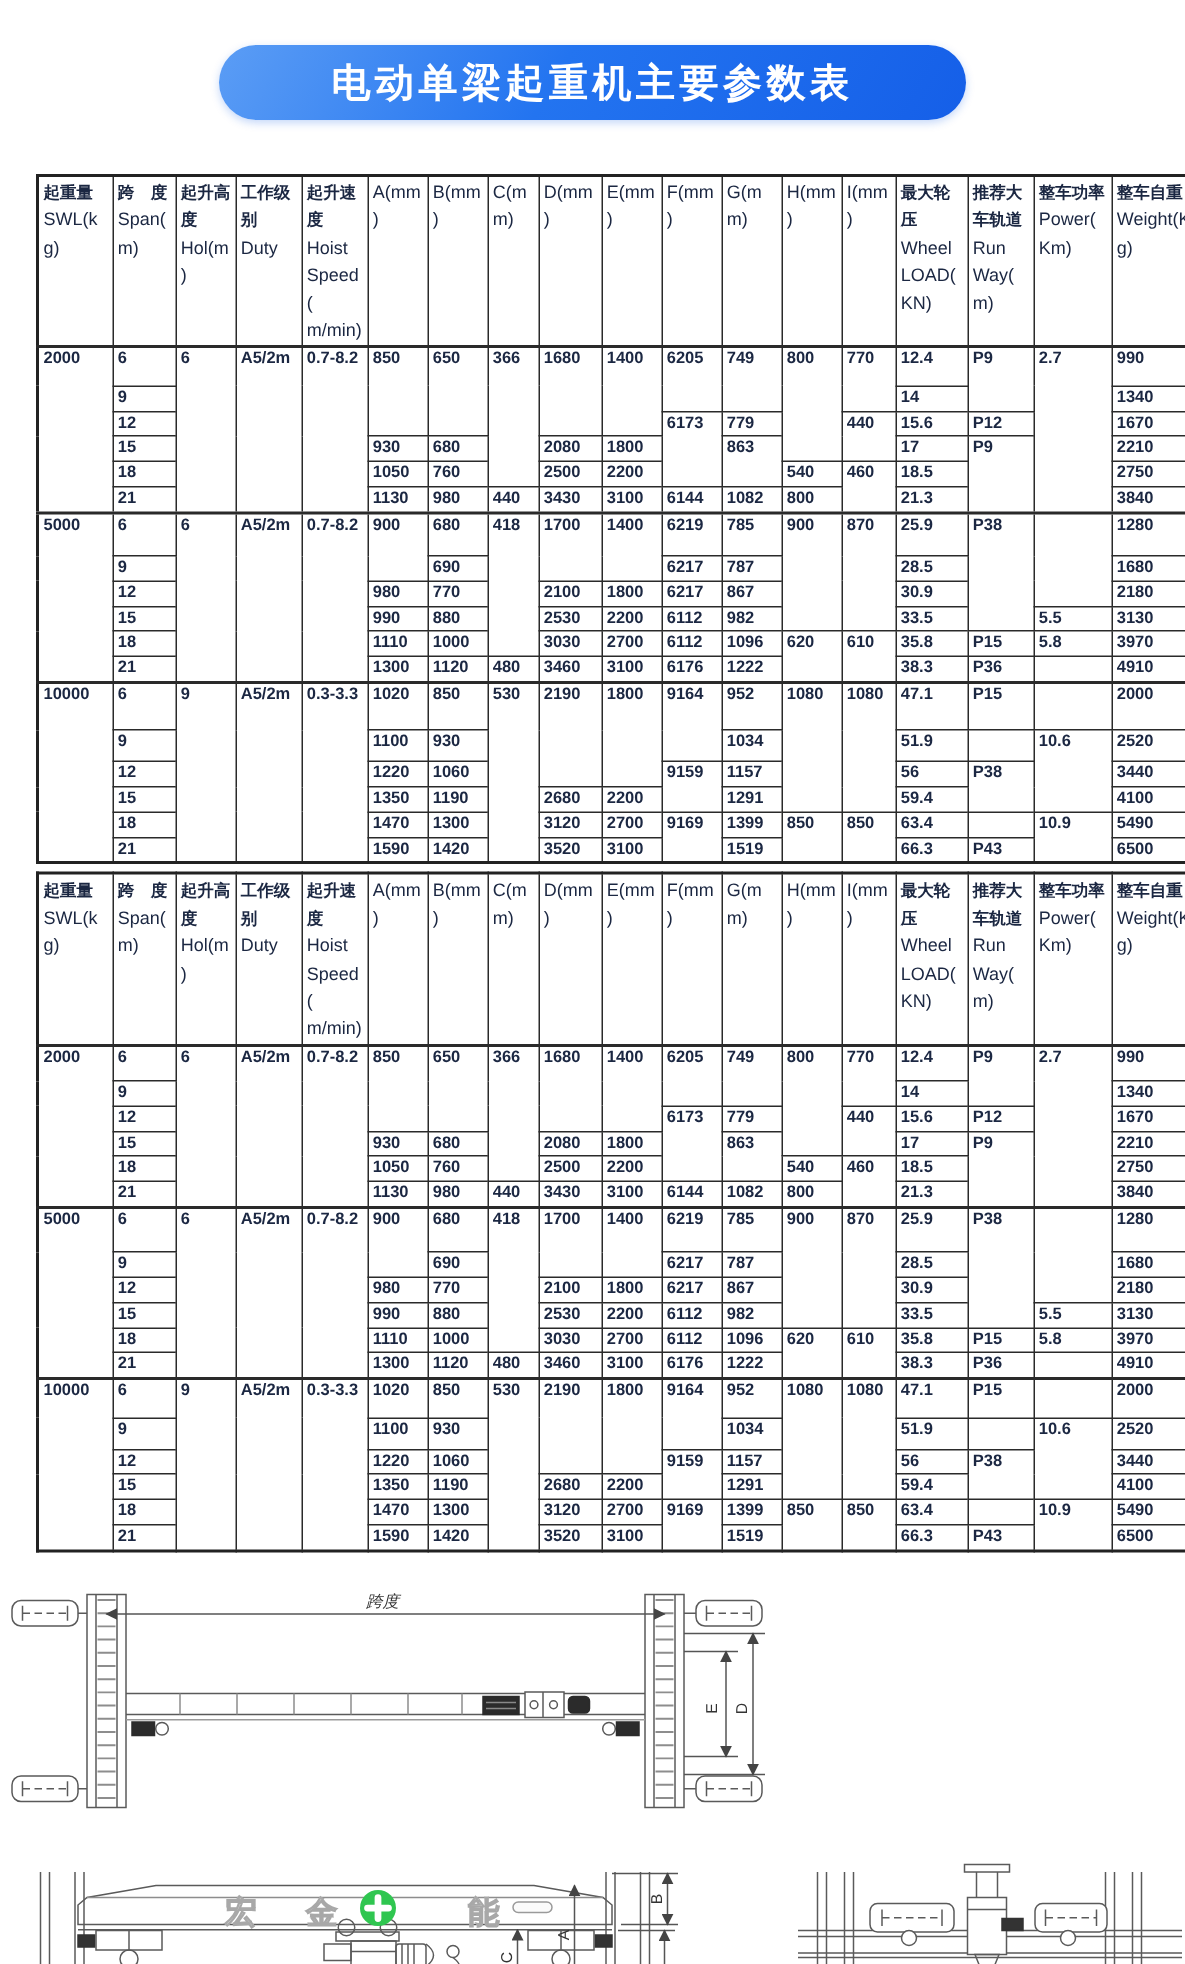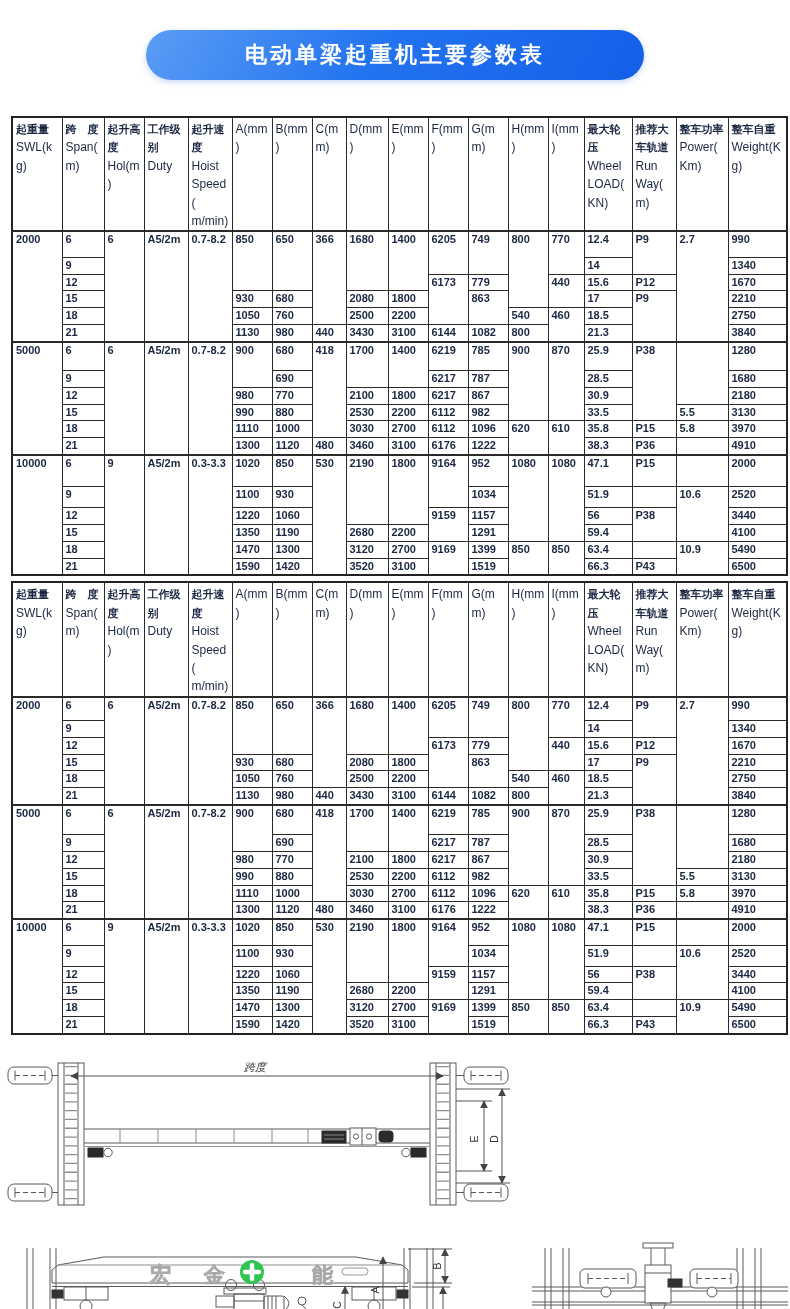--- a/index.html
+++ b/index.html
@@ -2,23 +2,23 @@
 <html><head>
 <meta charset="utf-8">
 <style>
   html,body{margin:0;padding:0;background:#fff;}
   .page{width:790px;background:#fff;font-family:"Liberation Sans",sans-serif;color:#1b2742;}
   
   .banner{width:498px;height:50px;margin:30px auto 36px auto;border-radius:25px;
     background:linear-gradient(120deg,#5b9df5 0%,#2374f0 45%,#155fe8 100%);
     box-shadow:0 2px 6px rgba(20,95,232,.25);
     display:flex;align-items:center;justify-content:center;}
-  .banner .t{color:#fff;font-size:22px;font-weight:bold;letter-spacing:3px;}
+  .banner .t{color:#fff;font-size:26px;font-weight:bold;letter-spacing:3px;}
   
-  .twrap{padding:0 11px;}
+  .twrap{padding:0 24px;}
   table.ptable{border-collapse:collapse;table-layout:fixed;width:775px;margin:0 auto 5px auto;
     border:2px solid #222;}
   .ptable th,.ptable td{border:1px solid #2a2a2a;padding:1px 3px;vertical-align:top;
     text-align:left;overflow:hidden;word-wrap:break-word;}
   .ptable td{font-size:11px;font-weight:bold;color:#1b2742;line-height:1.25;}
   .ptable th{font-weight:normal;line-height:1.15;}
   .ptable .hzh{font-size:11px;font-weight:bold;color:#1b2742;}
   .ptable .hen{font-size:12px;color:#1b2742;}
   .ptable tr.block-start td{border-top-width:2px;}
   .ptable thead tr{height:72px;}

